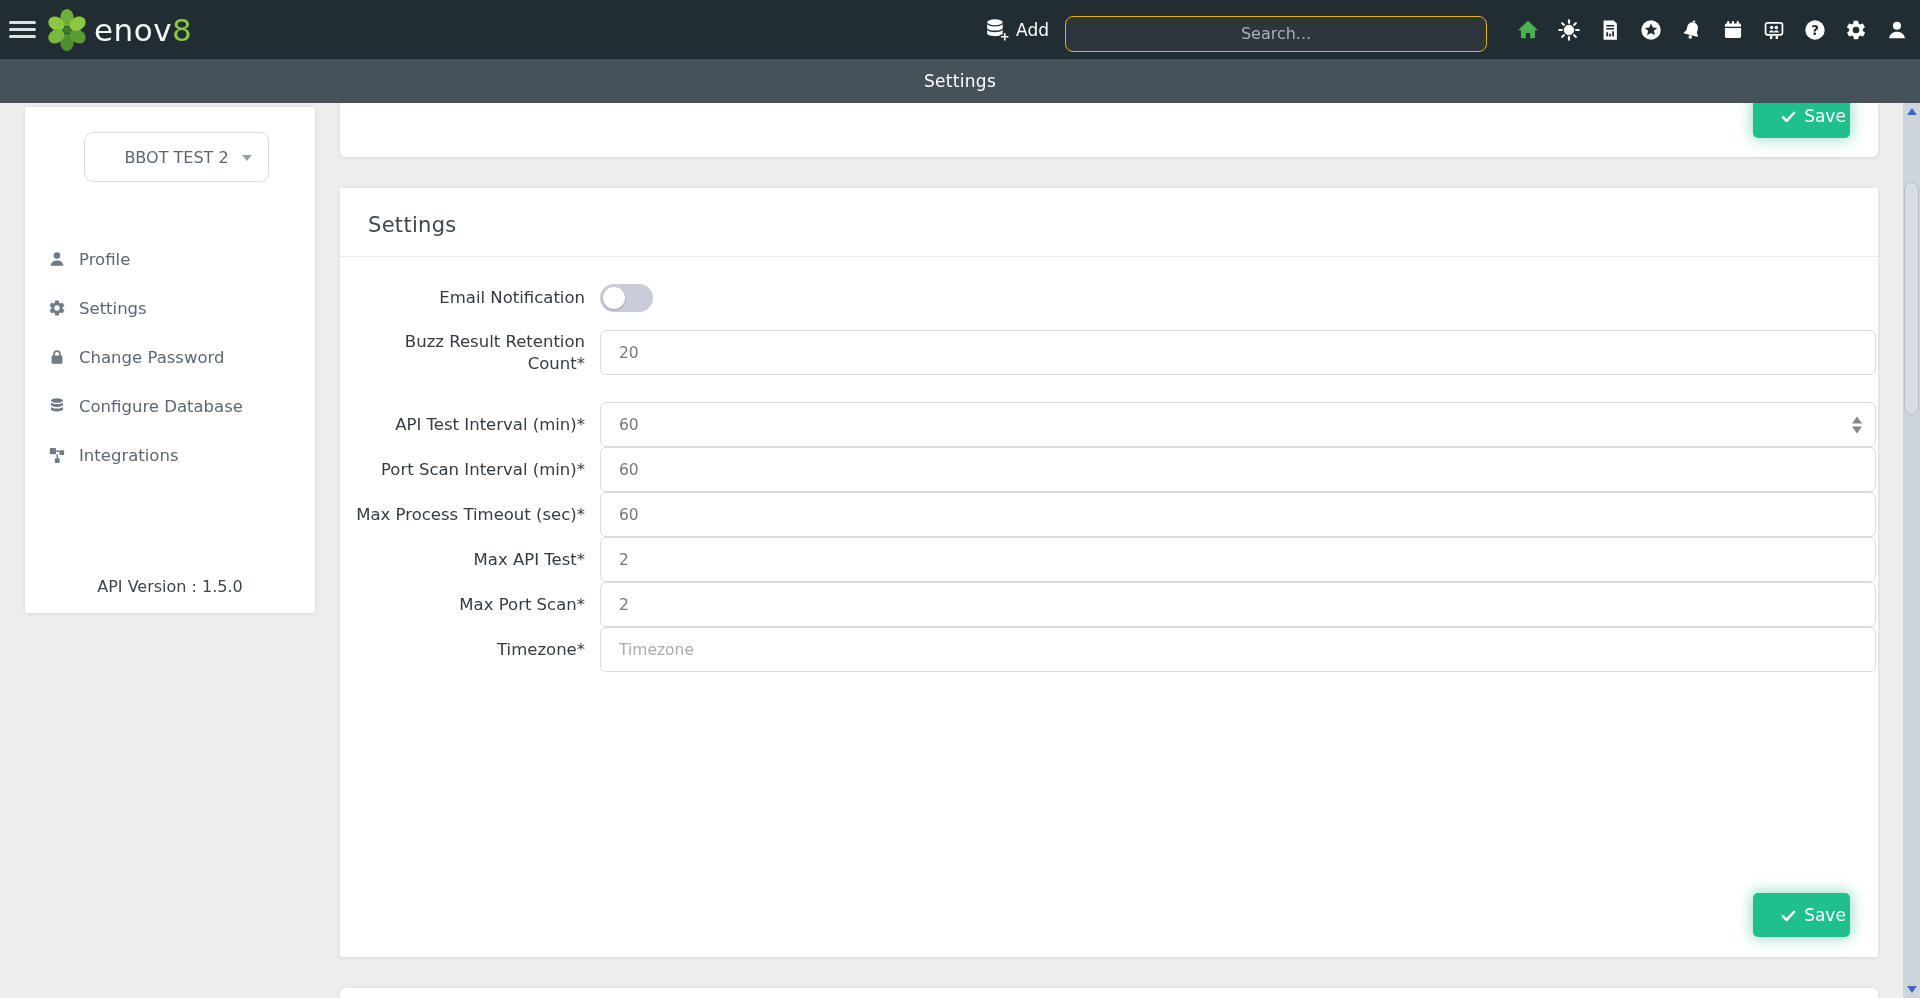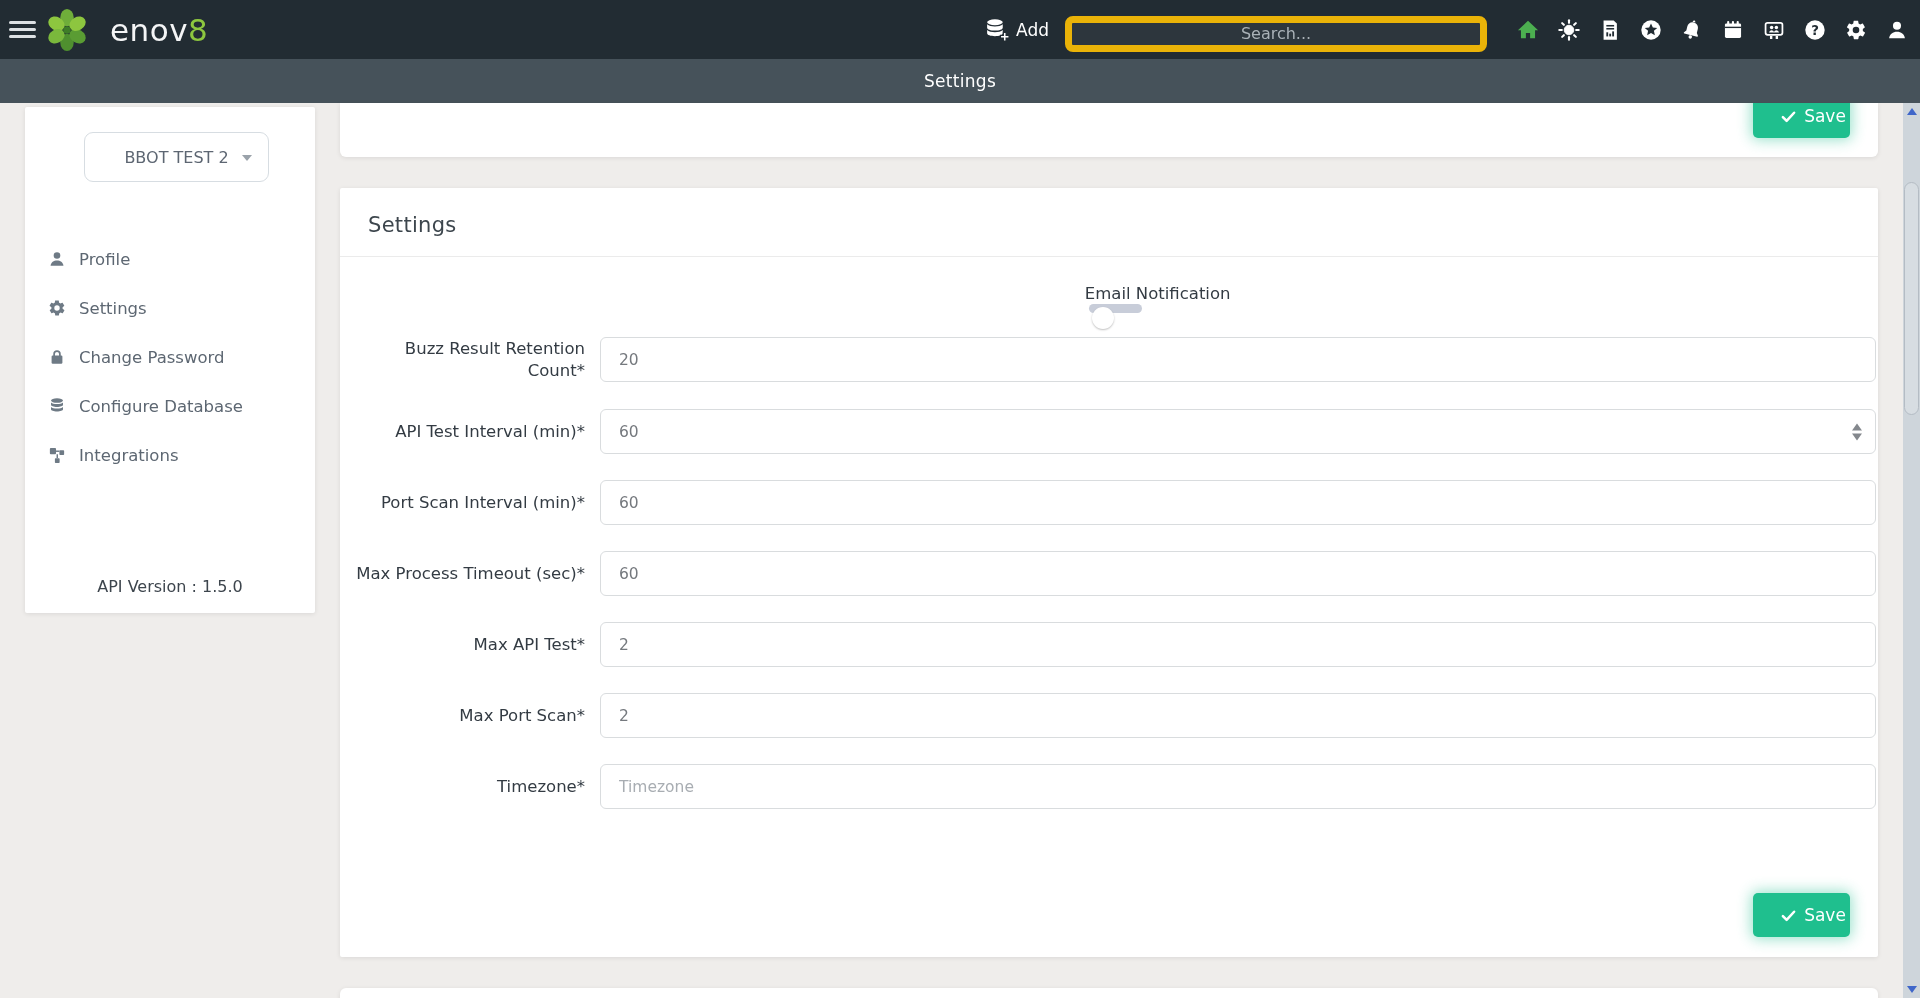--- a/index.html
+++ b/index.html
@@ -6,27 +6,27 @@
   html,body { width:1920px; height:998px; overflow:hidden;
     font-family:"DejaVu Sans","Liberation Sans",sans-serif; background:#efedeb; }
 
   
   .navbar { position:absolute; top:0; left:0; width:1920px; height:59px;
     background:#222c33; display:flex; align-items:center; }
   .hamburger { width:27px; margin-left:9px; cursor:pointer; }
   .hamburger span { display:block; height:3px; background:#dde1e4; border-radius:2px; margin:4px 0; }
   .brand { display:flex; align-items:center; margin-left:8px; }
   .brand svg { width:46px; height:46px; }
-  .brand-text { font-size:31px; color:#f4f5f6; letter-spacing:.5px; margin-left:20px; }
+  .brand-text { font-size:31px; color:#f4f5f6; letter-spacing:.5px; margin-left:4px; }
   .brand-text b { font-weight:normal; color:#8dc63f; }
   .nav-spacer { flex:1; }
   .add-group { display:flex; align-items:center; gap:7px; color:#fff; font-size:17px; cursor:pointer; }
   .add-group svg { width:25px; height:25px; }
   .search-box { width:422px; height:36px; margin:8px 30px 0 16px; background:rgba(255,255,255,.05);
-    border:7px solid #eab308; border-radius:8px; color:#cfd5d9; font-size:16px; text-align:center;
+    border:1px solid #eab308; border-radius:8px; color:#cfd5d9; font-size:16px; text-align:center;
     font-family:inherit; outline:none; }
   .search-box::placeholder { color:#a9b1b7; }
   .nav-icons { display:flex; align-items:center; gap:19px; padding-right:12px; }
   .nav-icons .nico { width:22px; height:22px; cursor:pointer; display:block; }
 
   
   .subheader { position:absolute; top:59px; left:0; width:1920px; height:44px;
     background:#46525a; color:#fff; display:flex; align-items:center; justify-content:center;
     font-size:17px; letter-spacing:.3px; }
 
@@ -55,28 +55,28 @@
     border-radius:5px; cursor:pointer; font-family:inherit;
     box-shadow:0 0 14px 2px rgba(31,191,142,.45);padding-left:24px; }
   .save-btn svg { width:15px; height:15px; }
   .top-card .save-btn { right:28px; top:-9px; }
 
   
   .settings-card { left:340px; top:85px; width:1538px; height:769px; }
   .card-title { padding:25px 0 0 28px; font-size:21px; color:#3d464d; letter-spacing:.3px; }
   .card-divider { margin-top:19px; border-bottom:1px solid #ebebeb; }
   .form { padding:26px 2px 0 0; }
-  .frow { display:flex; align-items:center; margin-bottom:26px; }
+  .frow { display:flex; align-items:center; margin-bottom:0; }
   .frow .flabel { width:245px; flex:none; text-align:right; color:#333b43; font-size:16.5px;
     line-height:1.3; white-space:pre-line; }
   .frow .fctrl { flex:1; margin-left:15px; position:relative; }
   .frow input.finput { width:100%; height:45px; border:1px solid #d9dcde; border-radius:6px;
     padding:0 18px; font-size:15.5px; color:#75797e; font-family:inherit; outline:none; background:#fff; }
   .frow input.finput::placeholder { color:#a8adb2; }
-  .frow.toggle-row { height:30px; margin-bottom:24px;flex-direction:column; }
+  .frow.toggle-row { height:30px; margin-bottom:17px; }
   .frow.gap-lg { margin-bottom:27px; }
   .toggle { width:53px; height:28px; background:#c8cdd9; border-radius:14px; position:relative;
     cursor:pointer; margin-left:15px; }
   .toggle .knob { position:absolute; left:3px; top:3px; width:22px; height:22px; background:#fff;
     border-radius:50%; box-shadow:0 1px 2px rgba(0,0,0,.25); }
   .spinner { position:absolute; right:14px; top:50%; transform:translateY(-50%); display:flex;
     flex-direction:column; gap:3px; cursor:pointer; }
   .spinner i { display:block; width:0; height:0; border-left:5px solid transparent; border-right:5px solid transparent; }
   .spinner .up { border-bottom:7px solid #84888d; }
   .spinner .down { border-top:7px solid #84888d; }

